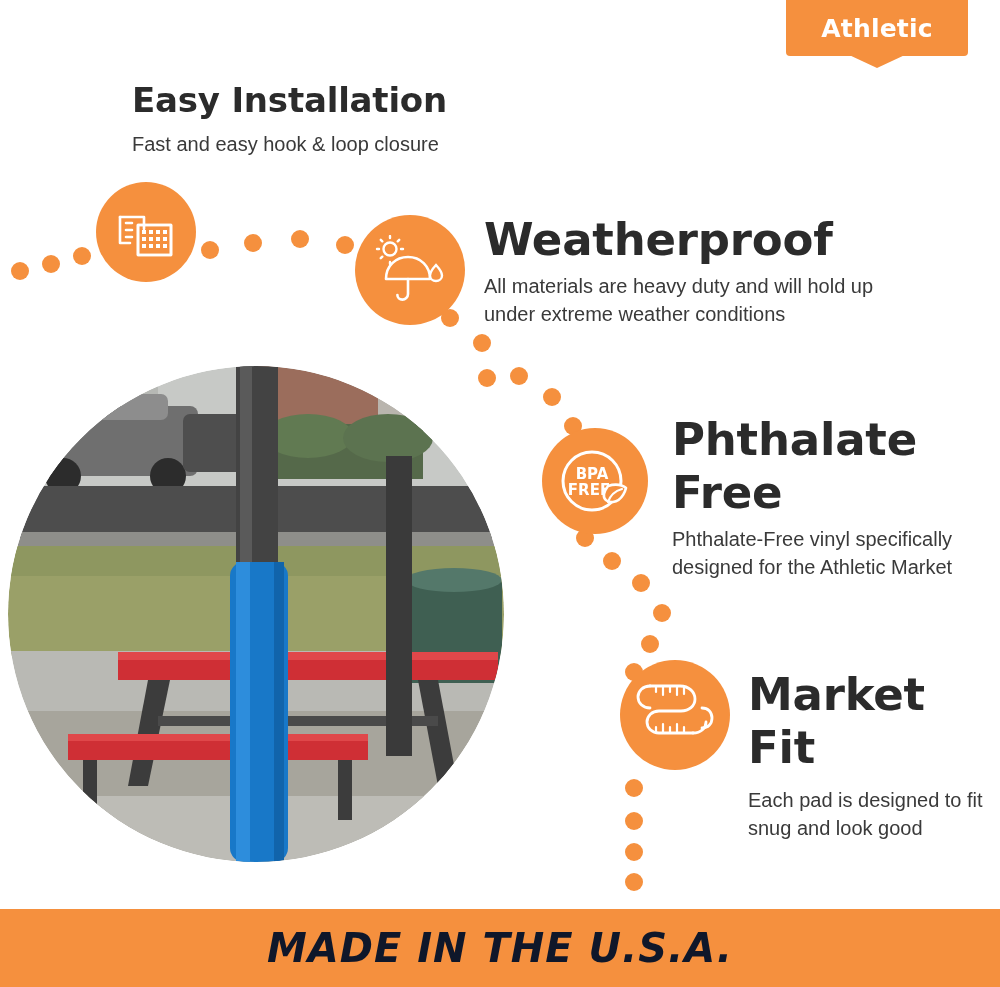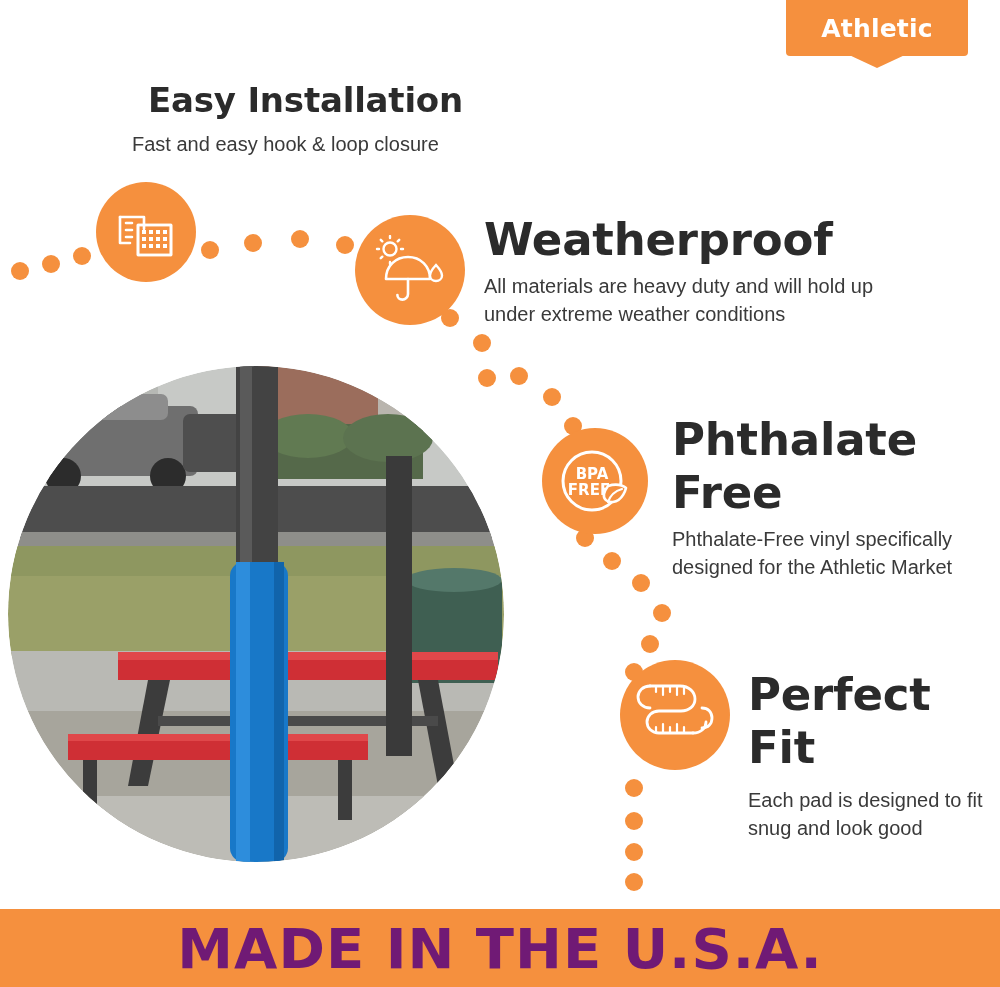--- a/index.html
+++ b/index.html
@@ -36,21 +36,21 @@
   .h-title{
     font-weight:bold;color:#2b2b2b;font-size:45px;letter-spacing:-0.2px;
     font-family:"DejaVu Sans", sans-serif;
   }
   .h-sub{
     color:#3a3a3a;font-size:20px;line-height:28px;
     font-family:"Liberation Sans", sans-serif;
   }
 
   .blk1{position:absolute;left:132px;top:80px;width:520px;}
-  .blk1 .h-title{font-size:34px;margin-left:16px;}
+  .blk1 .h-title{font-size:34px;}
   .blk1 .h-sub{margin-top:10px;font-size:20px;}
 
   .blk2{position:absolute;left:484px;top:213px;width:430px;}
   .blk2 .h-sub{margin-top:6px;}
 
   .blk3{position:absolute;left:672px;top:413px;width:300px;}
   .blk3 .h-sub{margin-top:6px;}
 
   .blk4{position:absolute;left:748px;top:668px;width:240px;}
   .blk4 .h-sub{margin-top:12px;}
@@ -71,22 +71,23 @@
     border-radius:50%;overflow:hidden;
   }
   .photo svg{display:block;}
 
   
   .banner{
     position:absolute;left:0;top:909px;width:1000px;height:78px;
     background:#f5903e;display:flex;align-items:center;justify-content:center;
   }
   .banner-text{
-    color:#701a75;font-size:56px;font-weight:bold;letter-spacing:1px;
+    color:#0f172a;font-size:40px;font-weight:bold;letter-spacing:1px;
     font-family:"DejaVu Sans", sans-serif;
+    font-style:italic;
   }
 </style>
 </head>
 <body>
 
 <div class="stage">
 
   <div class="logo">
     <div class="logo-shape"></div>
     <div class="logo-tail"></div>
@@ -197,21 +198,21 @@
       </g>
       <g stroke="#ffffff" stroke-width="2.2" stroke-linecap="round">
         <path d="M20 8 v6 M27 8 v9 M34 8 v6 M41 8 v9 M48 10 v6"></path>
         <path d="M20 55 v-6 M27 55 v-9 M34 55 v-6 M41 55 v-9 M48 55 v-6"></path>
       </g>
       <path d="M66 30 c6 0 10 4 10 10 c0 6 -4 10 -10 10" fill="none" stroke="#ffffff" stroke-width="2.8" stroke-linecap="round"></path>
     </svg>
   </div>
 
   <div class="blk4">
-    <div class="h-title">Perfect Fit</div>
+    <div class="h-title">Market Fit</div>
     <div class="h-sub">Each pad is designed to fit snug and look good</div>
   </div>
 
   <div class="photo">
     <svg width="496" height="496" viewBox="0 0 496 496">
       <defs>
         <clipPath id="circ">
             <circle cx="248" cy="248" r="248"></circle>
           </clipPath>
       </defs>

